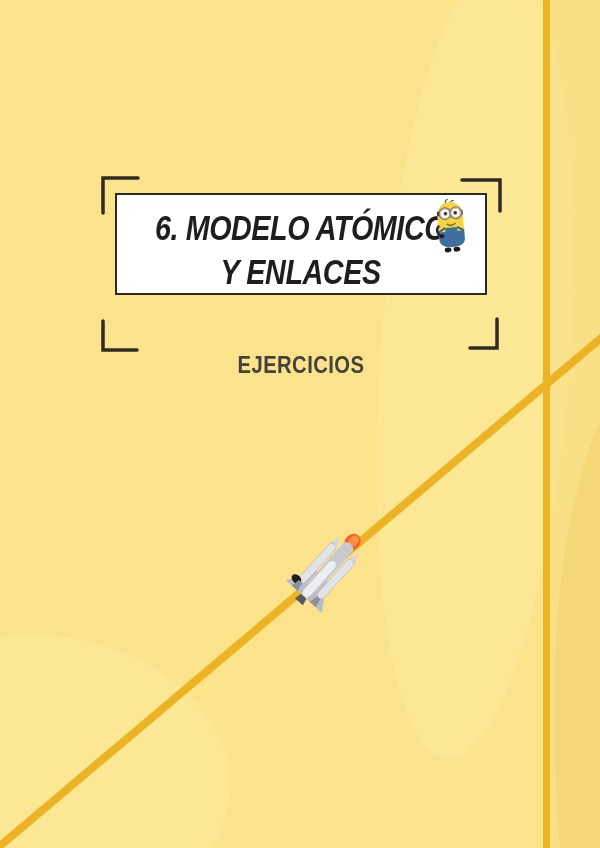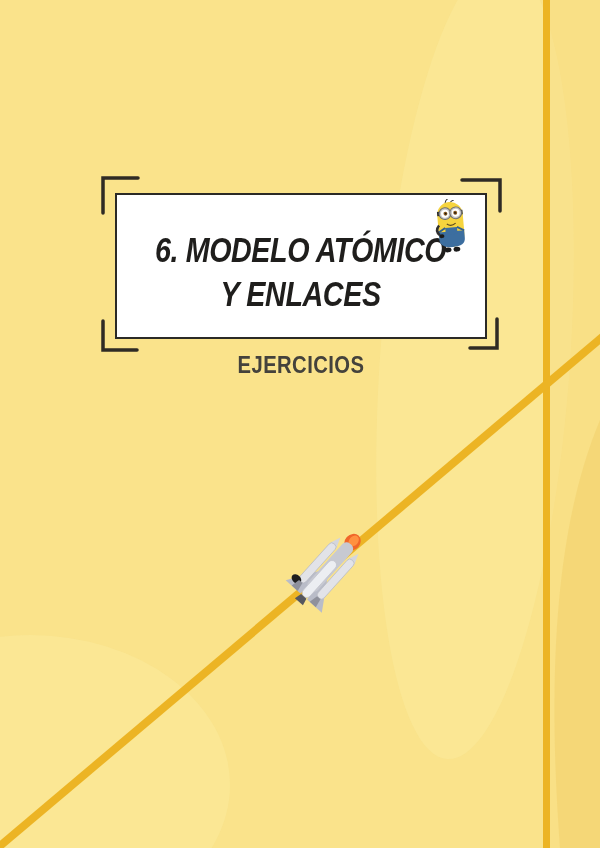--- a/index.html
+++ b/index.html
@@ -11,21 +11,21 @@
     overflow:hidden;
     font-family:"Liberation Sans", sans-serif;
   }
   .bg-svg, .bracket-svg{
     position:absolute;left:0;top:0;width:600px;height:848px;
   }
   .bg-svg{z-index:1;}
   .bracket-svg{z-index:2;}
   .title-box{
     position:absolute;z-index:3;
-    left:115px;top:193px;width:372px;height:146px;
+    left:115px;top:193px;width:372px;height:102px;
     box-sizing:border-box;
     background:#FFFFFF;
     border:2.5px solid #2B2A26;
     display:flex;flex-direction:column;justify-content:center;align-items:center;
     gap:7px;
     padding-top:12px;
   }
   .title-line{
     font-style:italic;
     font-weight:800;

